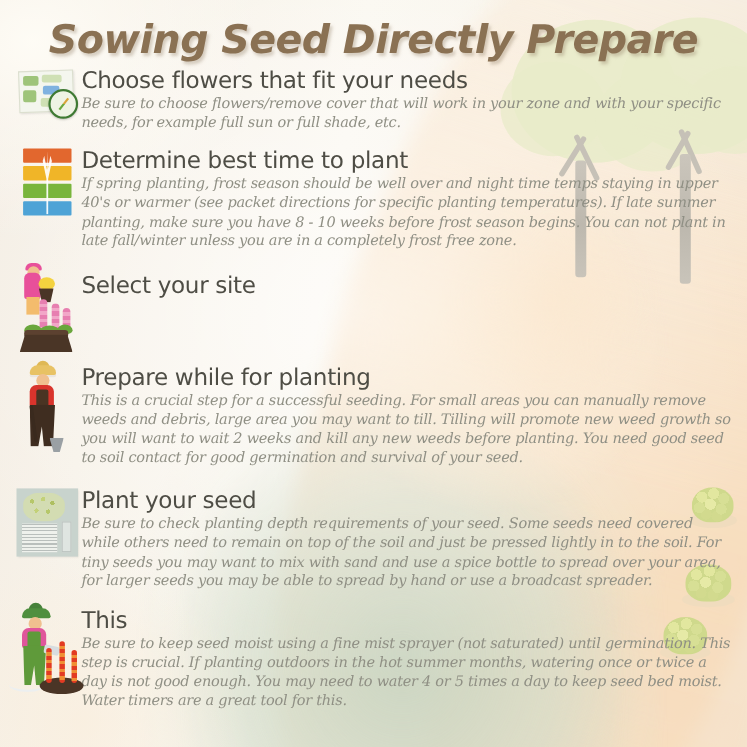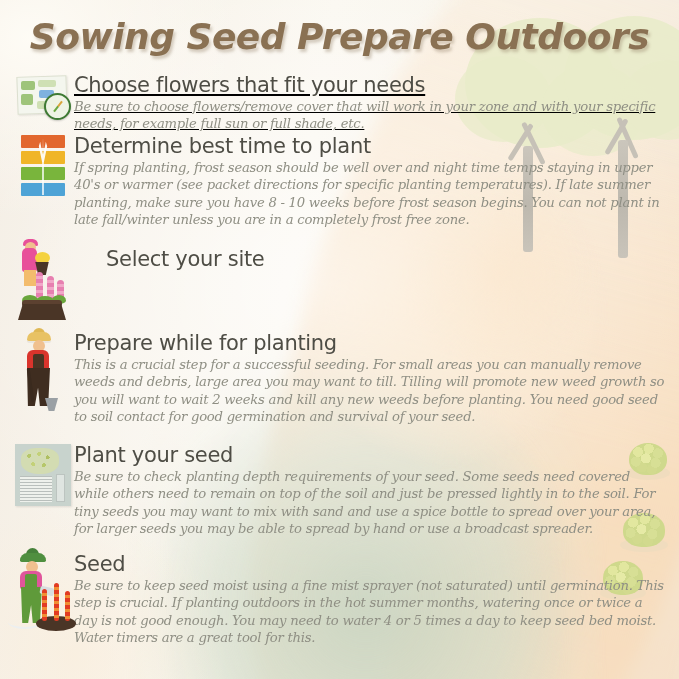--- a/index.html
+++ b/index.html
@@ -434,23 +434,23 @@
       <div class="bush"></div>
     </div>
     <div class="shrub" style="left:600px; top:558px; width:46px; height:42px;">
       <div class="mound"></div>
       <div class="bush"></div>
     </div>
   </div>
 
   <div class="content">
 
-    <div class="poster-title">Sowing Seed  Prepare Outdoors</div>
-
-    <div class="section sec-pos" style="top:74px;text-decoration:underline;">
+    <div class="poster-title">Sowing Seed  Directly Prepare</div>
+
+    <div class="section sec-pos" style="top:62px;">
       <div class="sec-icon">
         <div class="icon-box ic-plan">
           <div class="sheet"></div>
           <div class="plot" style="left:6px; top:7px; width:14px; height:9px;"></div>
           <div class="plot c" style="left:23px; top:6px; width:18px; height:7px;"></div>
           <div class="plot b" style="left:24px; top:16px; width:15px; height:8px;"></div>
           <div class="plot" style="left:6px; top:20px; width:12px; height:11px;"></div>
           <div class="plot c" style="left:22px; top:27px; width:20px; height:8px;"></div>
           <div class="compass">
             <div class="needle"></div>
@@ -472,21 +472,21 @@
           <div class="band s4"></div>
           <div class="tree-ov"></div>
         </div>
       </div>
       <div class="sec-body">
         <div class="sec-heading">Determine best time to plant</div>
         <div class="sec-text">If spring planting, frost season should be well over and  night time temps staying in upper 40's or warmer (see packet directions for specific planting temperatures). If late summer planting, make sure you have 8 - 10 weeks before frost season begins. You can not plant in late fall/winter unless you are in a completely frost free zone.</div>
       </div>
     </div>
 
-    <div class="section sec-pos" style="top:248px;gap:32px;">
+    <div class="section sec-pos" style="top:248px;">
       <div class="sec-icon">
         <div class="icon-box ic-planter">
           <div class="person-hat"></div>
           <div class="person-head"></div>
           <div class="person-body"></div>
           <div class="person-legs"></div>
           <div class="pot-flower"></div>
           <div class="pot"></div>
           <div class="spike" style="left:22px; bottom:18px; height:30px;"></div>
           <div class="spike" style="left:33px; bottom:18px; height:26px;"></div>
@@ -548,19 +548,19 @@
           <div class="pants"></div>
           <div class="can"></div>
           <div class="hose"></div>
           <div class="mound"></div>
           <div class="stalk" style="left:30px; height:32px;"></div>
           <div class="stalk" style="left:42px; height:38px;"></div>
           <div class="stalk" style="left:53px; height:30px;"></div>
         </div>
       </div>
       <div class="sec-body">
-        <div class="sec-heading">Seed</div>
+        <div class="sec-heading">This</div>
         <div class="sec-text">Be sure to keep seed moist using a fine mist sprayer (not saturated) until germination. This step is crucial. If planting outdoors in the hot summer months, watering once  or twice a day is not good enough. You may need to water 4 or 5 times a day to keep seed bed moist. Water timers are a great tool for this.</div>
       </div>
     </div>
 
   </div>
 </div>
 
 </body></html>

